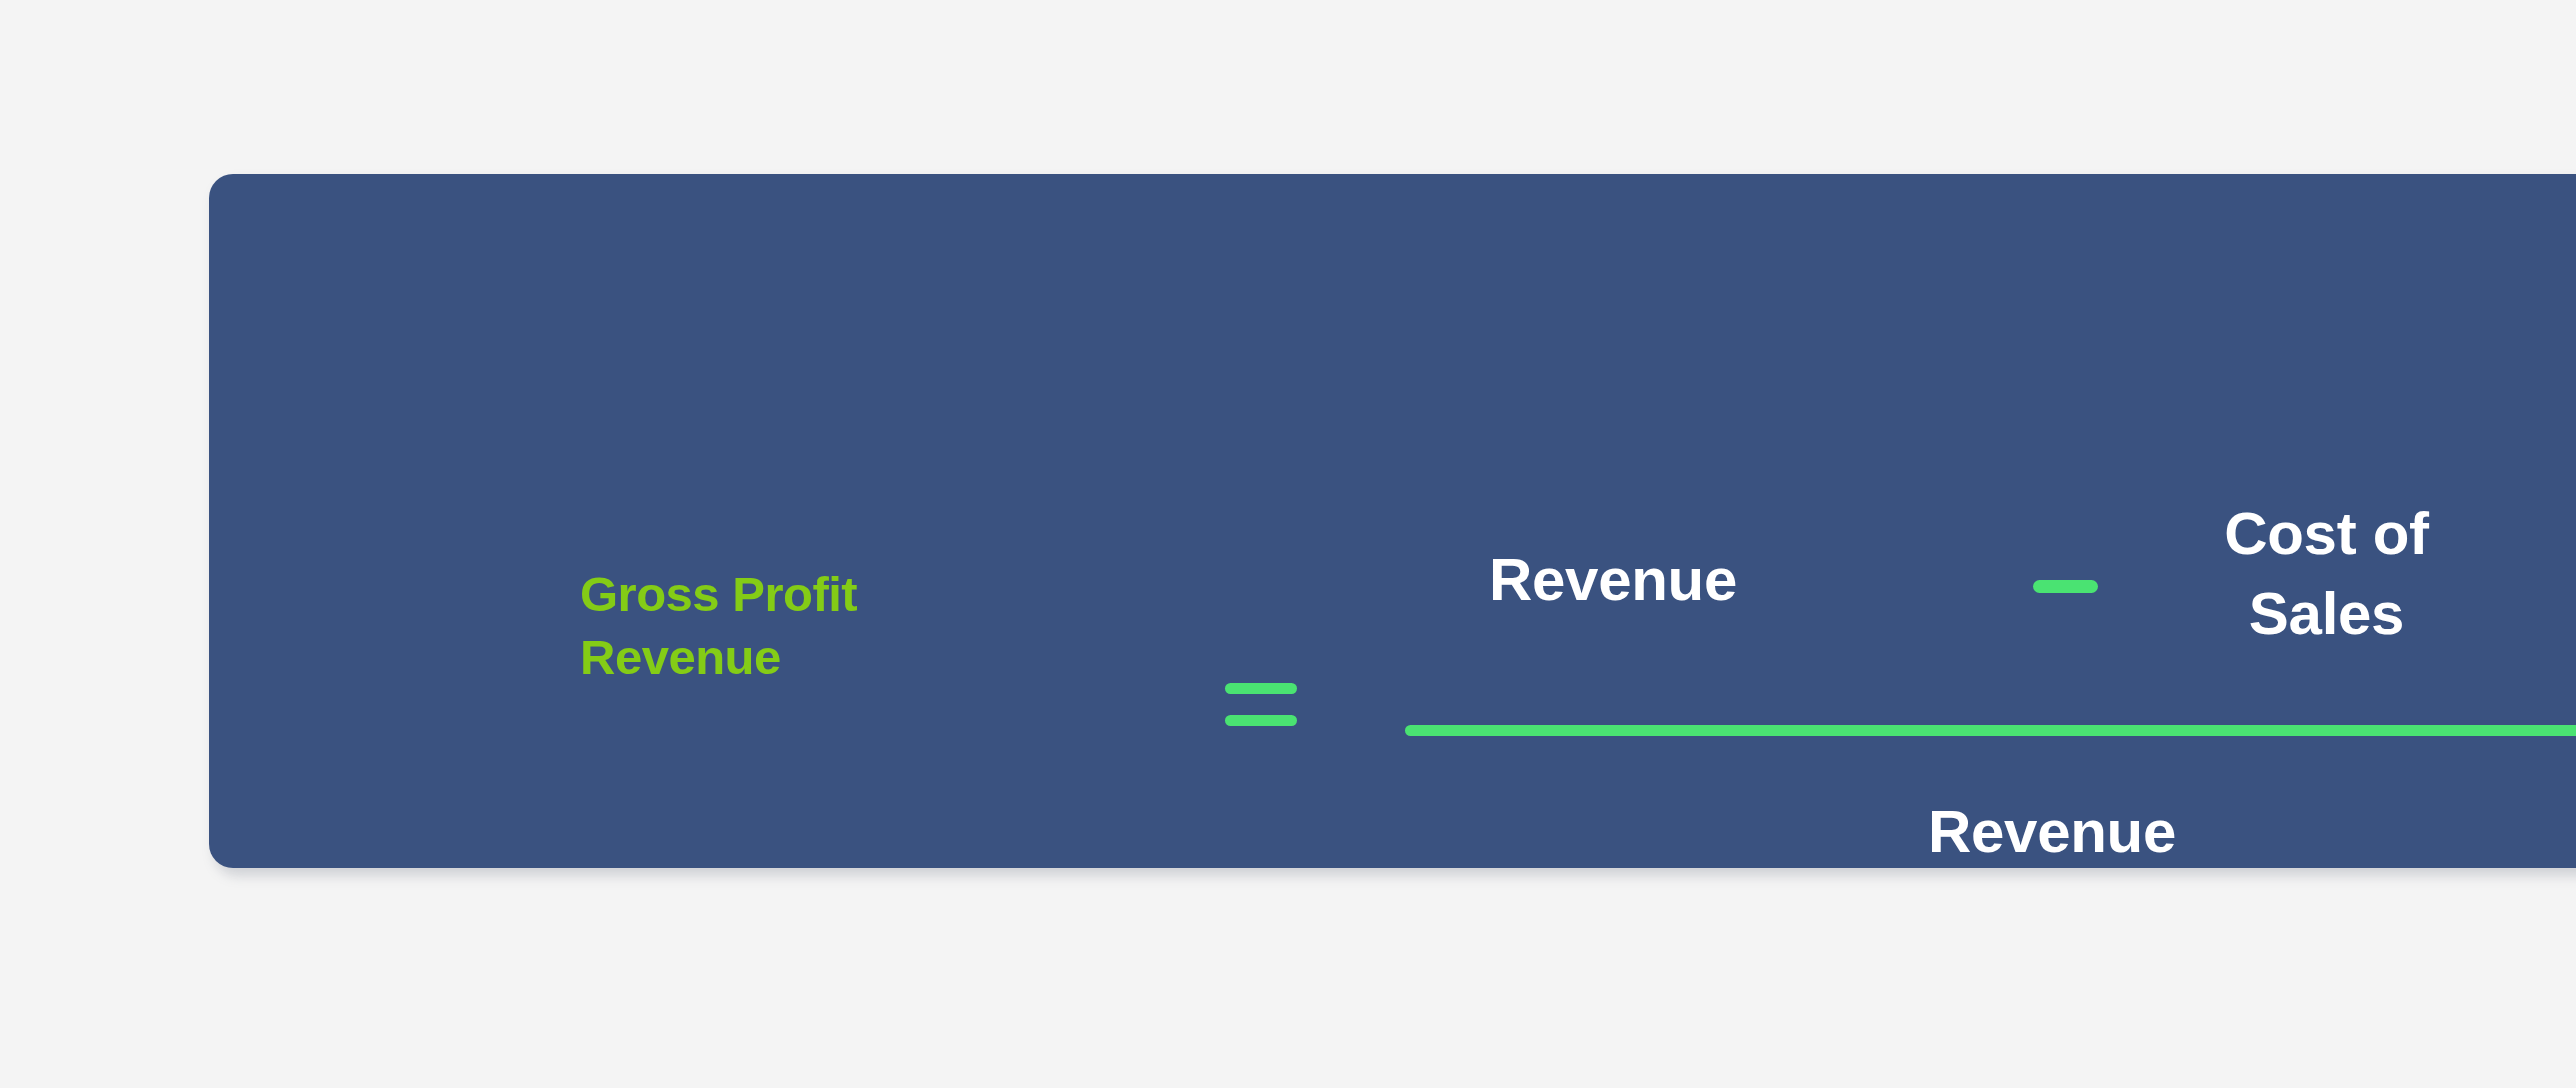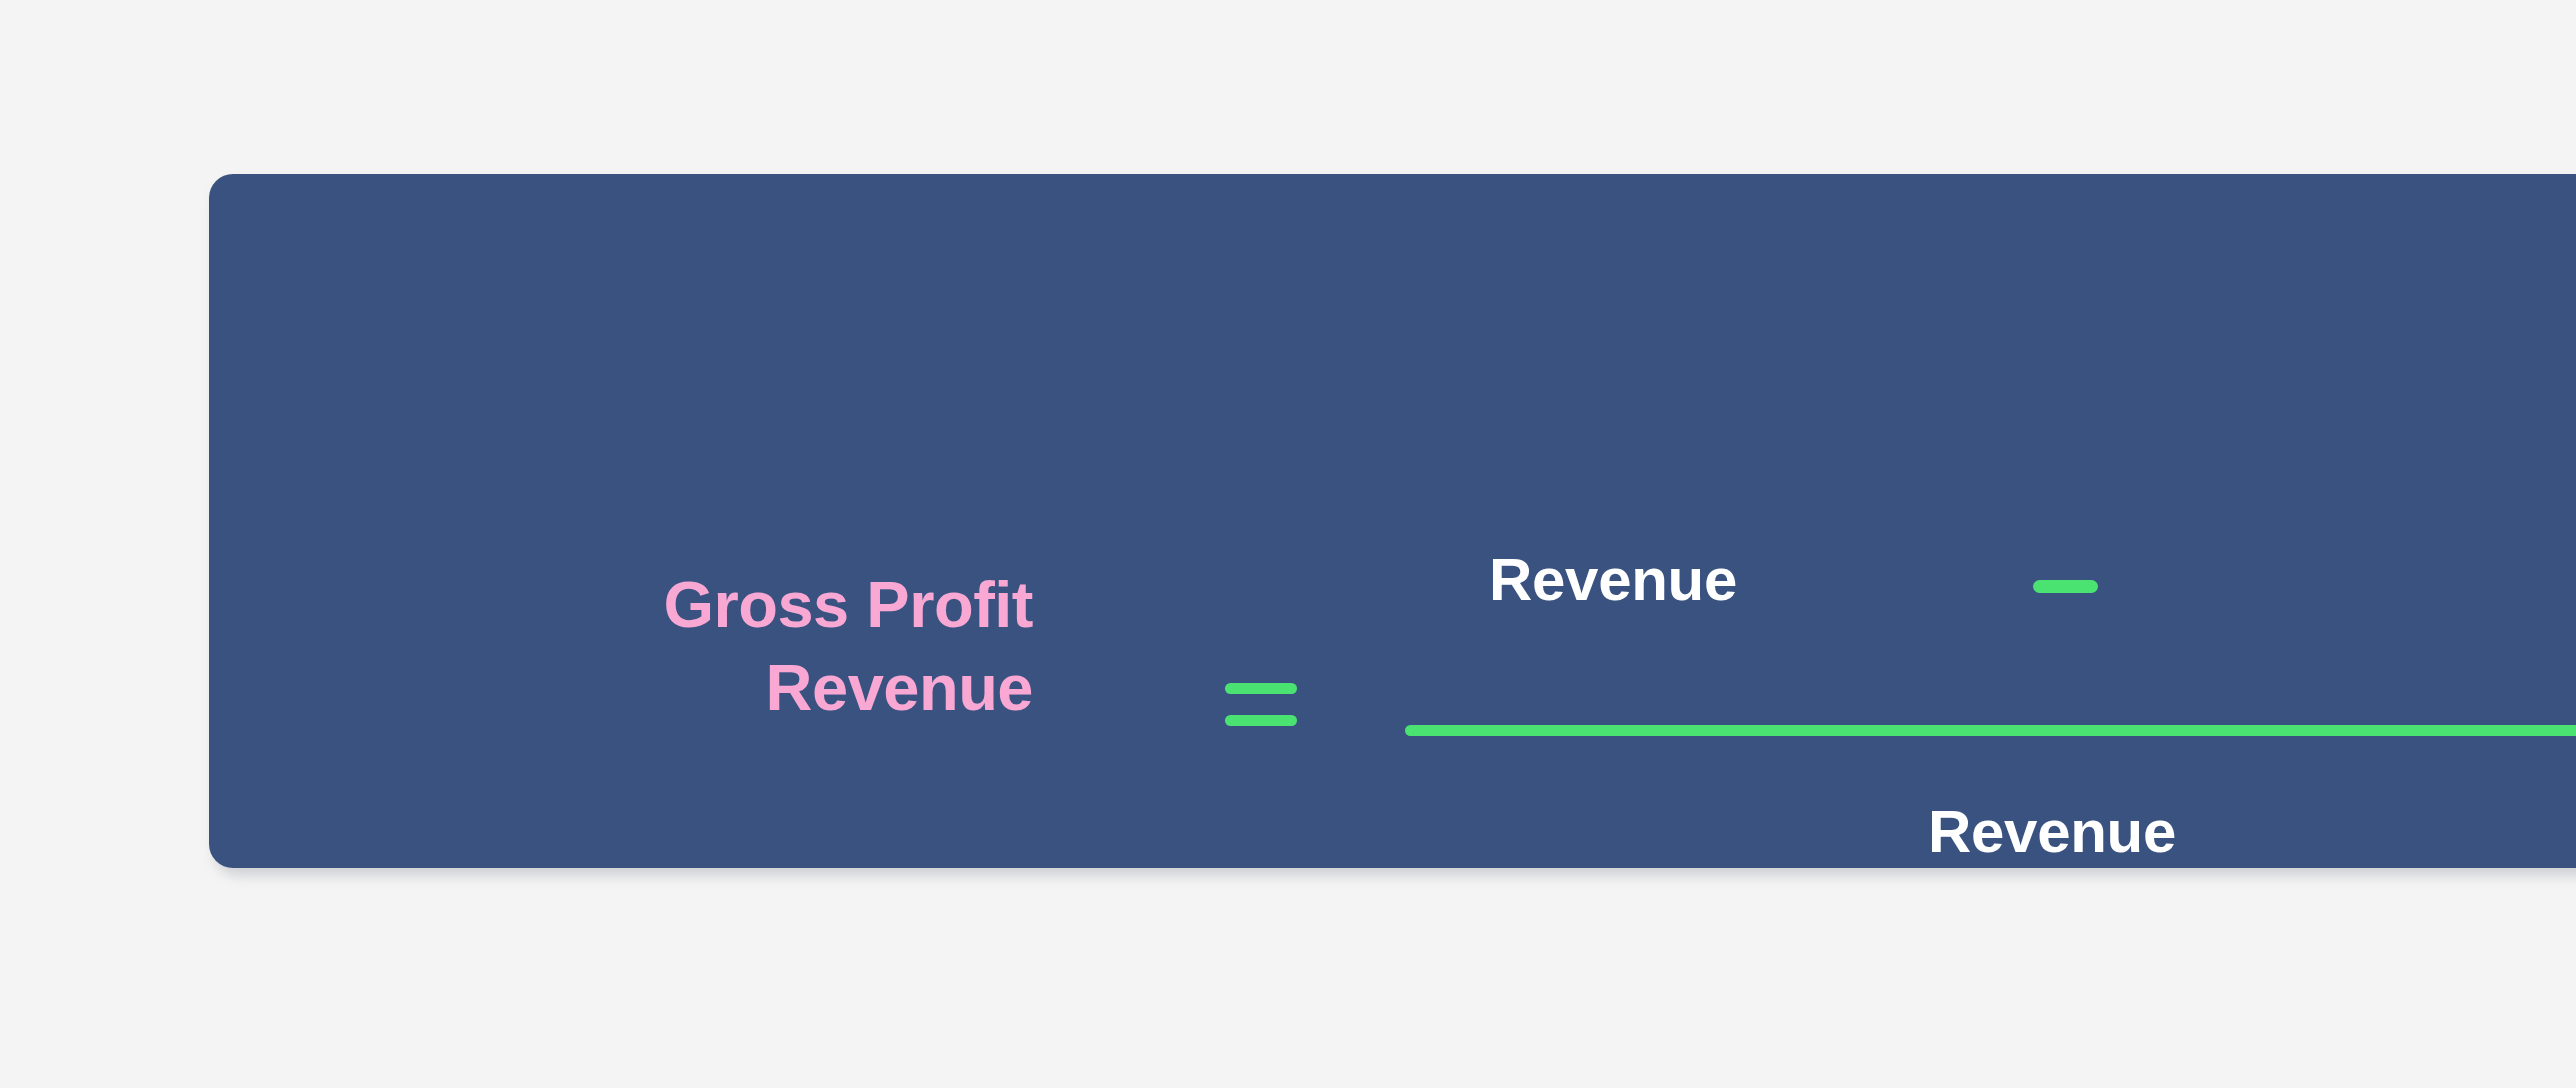--- a/index.html
+++ b/index.html
@@ -28,23 +28,23 @@
     box-shadow: 5.2px 7.2px 11.3px rgba(120,125,140,0.28);
     box-sizing: border-box;
   }
 
   
   #lhs-label {
     position: absolute;
     left: 371px;
     top: 389px;
     width: 453px;
-    text-align: right;
-    color: #f9a8d4;
-    font-size: 65px;
+    text-align: left;
+    color: #84cc16;
+    font-size: 49px;
     font-weight: bold;
     line-height: 1.28;
     letter-spacing: -0.5px;
   }
   #lhs-label .line {
     display: block;
     white-space: nowrap;
   }
 
   
@@ -154,20 +154,24 @@
   <div id="equals-sign">
     <span class="bar top"></span>
     <span class="bar bottom"></span>
   </div>
 
   <div id="fraction">
 
     <div id="numerator">
       <span id="numerator-revenue">Revenue</span>
       <span id="minus-sign"></span>
+      <span id="cost-of-sales">
+        <span class="line">Cost of</span>
+        <span class="line">Sales</span>
+      </span>
     </div>
 
     <div id="fraction-bar"></div>
 
     <div id="denominator">Revenue</div>
 
   </div>
 
 </div>
 

